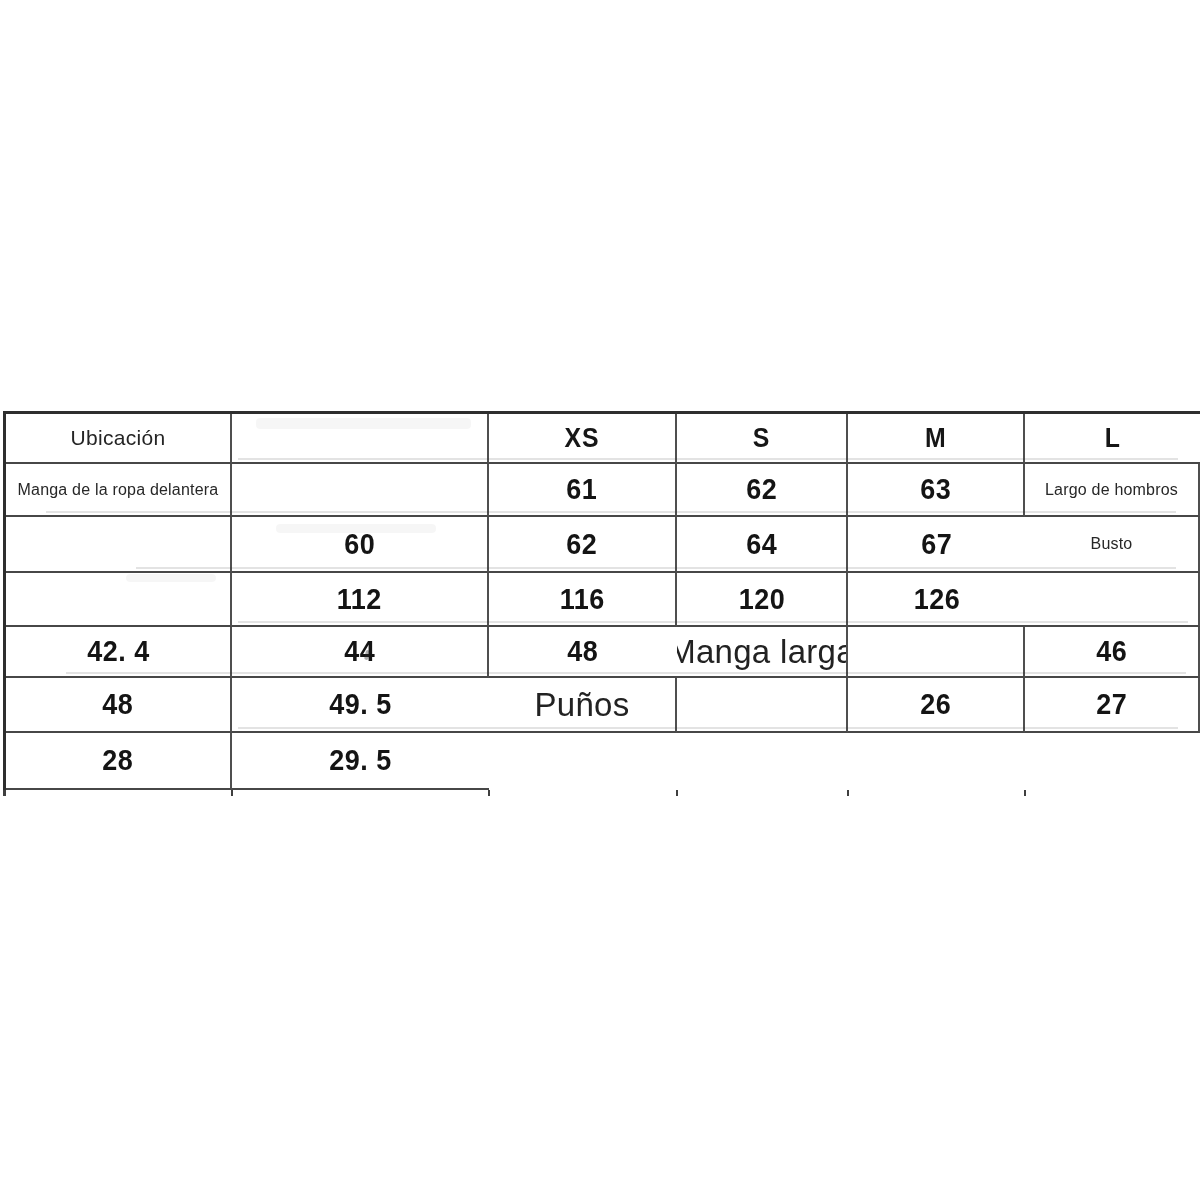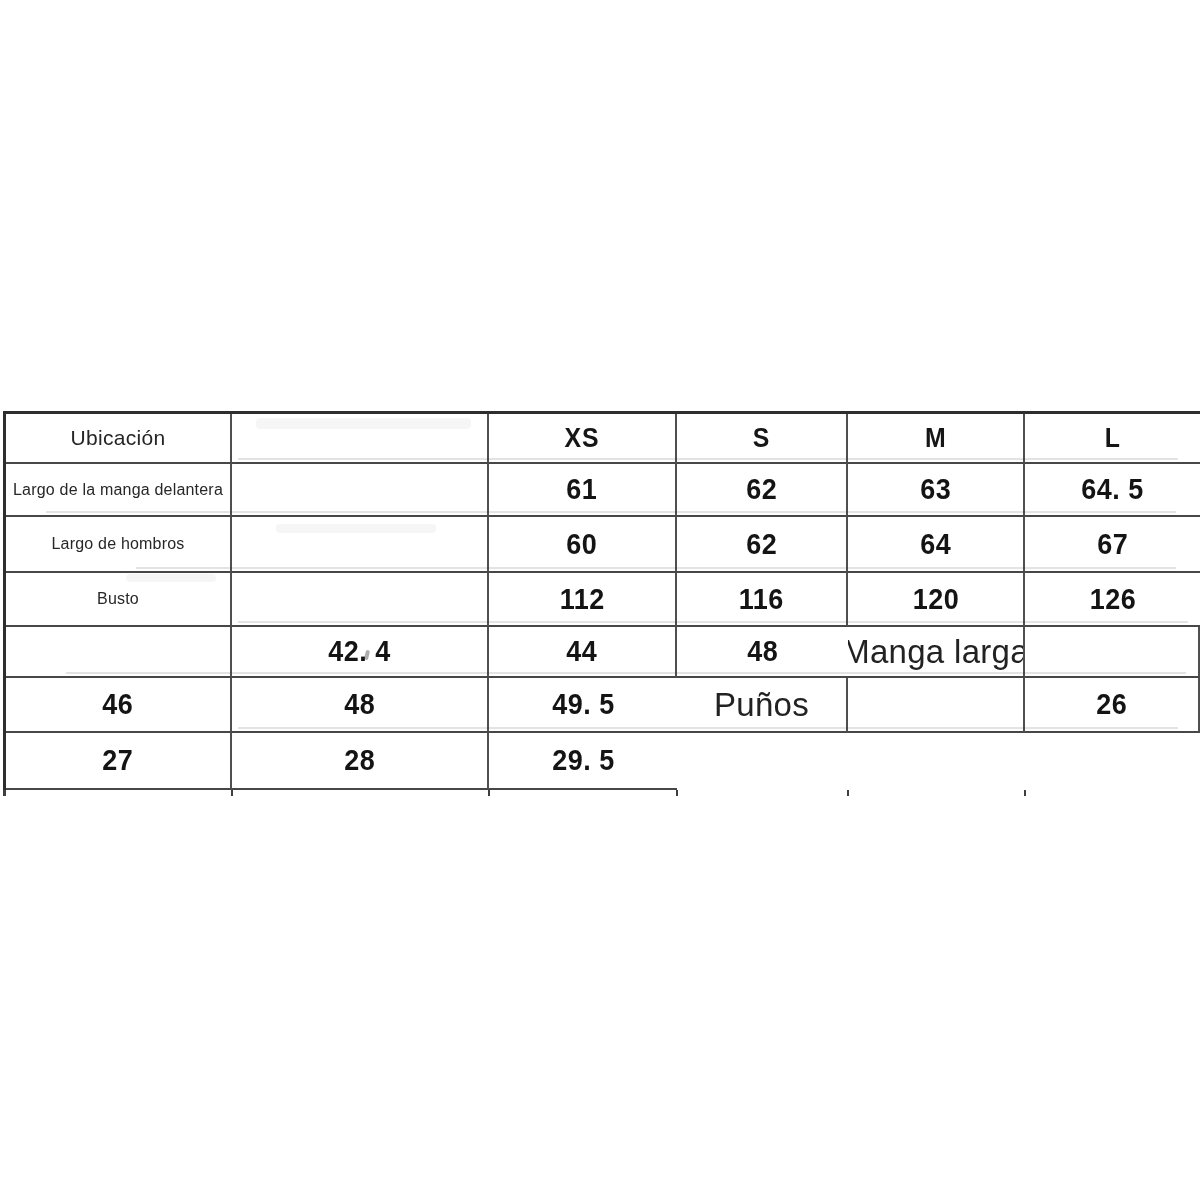--- a/index.html
+++ b/index.html
@@ -139,36 +139,33 @@
         <span class="t">S</span>
       </div>
       <div class="cell size-header">
         <span class="t">M</span>
       </div>
       <div class="cell size-header last-col">
         <span class="t">L</span>
       </div>
 
       <div class="cell label-sm">
-        <span class="t">Largo de la manga delantera</span>
+        <span class="t">Manga de la ropa delantera</span>
       </div>
       <div class="cell">
         <span class="t"></span>
       </div>
       <div class="cell value">
         <span class="t">61</span>
       </div>
       <div class="cell value">
         <span class="t">62</span>
       </div>
       <div class="cell value">
         <span class="t">63</span>
-      </div>
-      <div class="cell value last-col">
-        <span class="t">64. 5</span>
       </div>
 
       <div class="cell label-sm">
         <span class="t">Largo de hombros</span>
       </div>
       <div class="cell">
         <span class="t"></span>
       </div>
       <div class="cell value">
         <span class="t">60</span>

